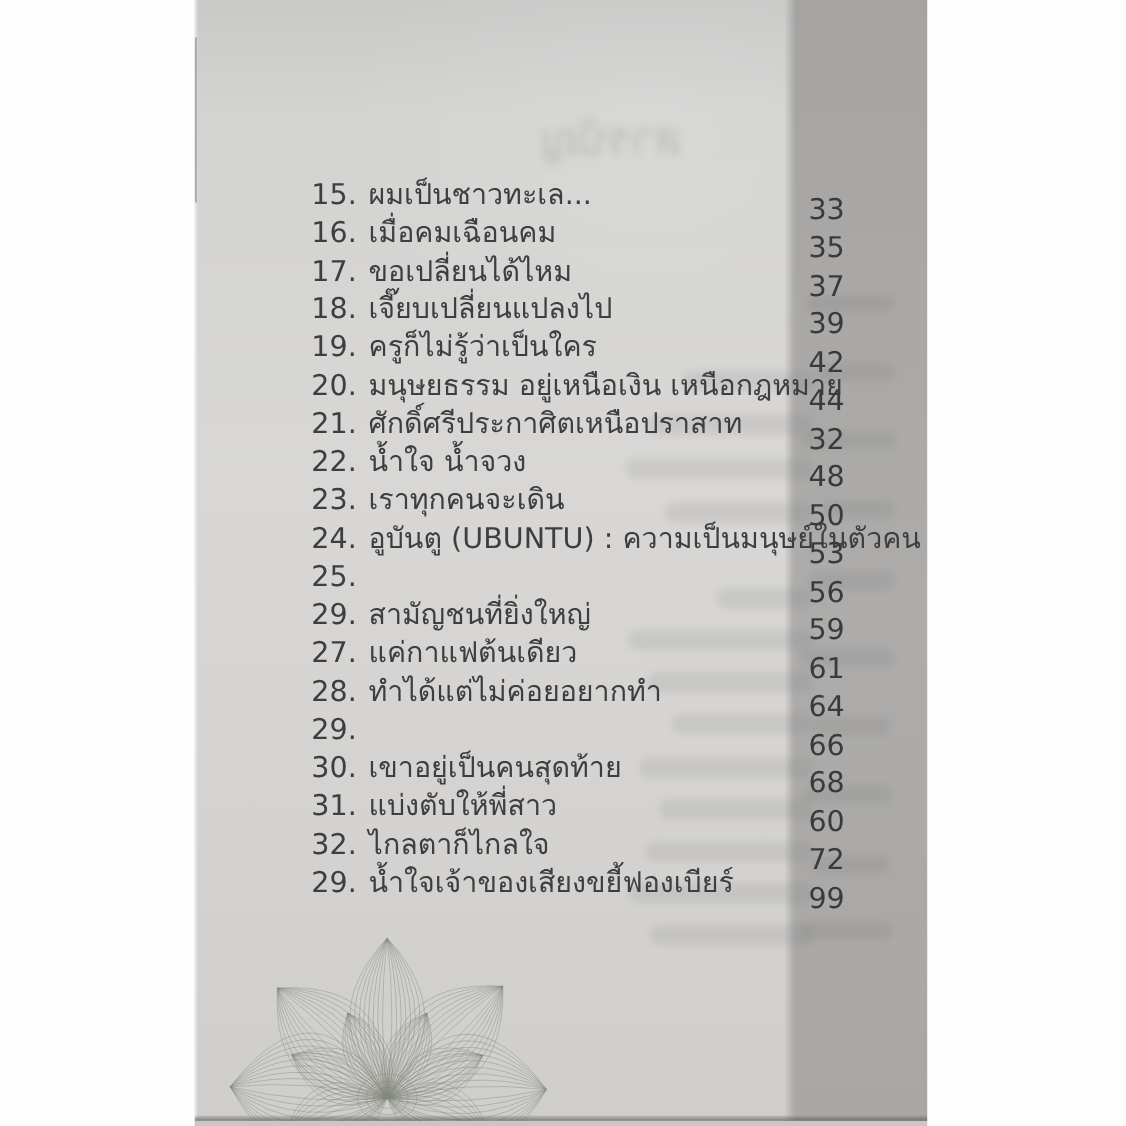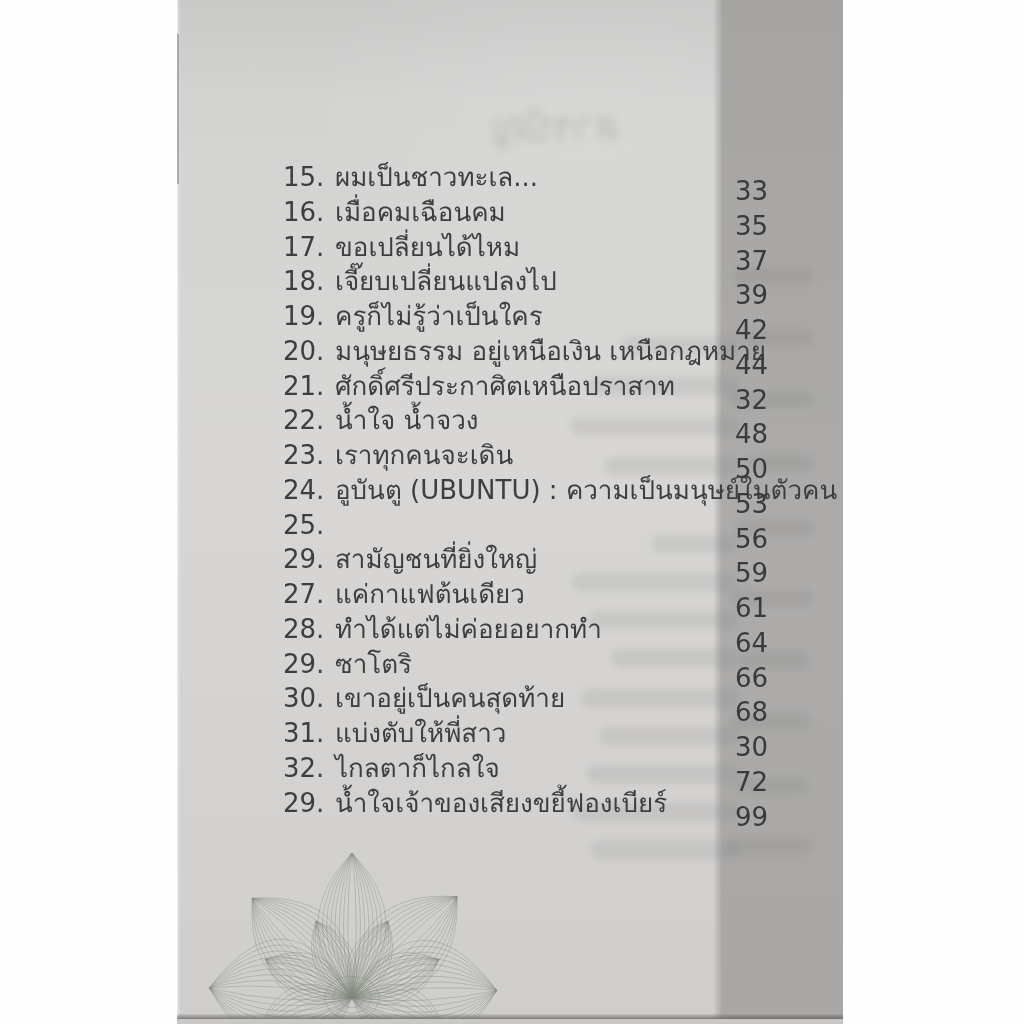--- a/index.html
+++ b/index.html
@@ -194,32 +194,31 @@
           <span class="toc-title">แค่กาแฟต้นเดียว</span>
           <span class="toc-page">61</span>
         </div>
         <div class="toc-row">
           <span class="toc-num">28.</span>
           <span class="toc-title">ทำได้แต่ไม่ค่อยอยากทำ</span>
           <span class="toc-page">64</span>
         </div>
         <div class="toc-row">
           <span class="toc-num">29.</span>
-          <span class="toc-title">ซาโตริ</span>
           <span class="toc-page">66</span>
         </div>
         <div class="toc-row">
           <span class="toc-num">30.</span>
           <span class="toc-title">เขาอยู่เป็นคนสุดท้าย</span>
           <span class="toc-page">68</span>
         </div>
         <div class="toc-row">
           <span class="toc-num">31.</span>
           <span class="toc-title">แบ่งตับให้พี่สาว</span>
-          <span class="toc-page">30</span>
+          <span class="toc-page">60</span>
         </div>
         <div class="toc-row">
           <span class="toc-num">32.</span>
           <span class="toc-title">ไกลตาก็ไกลใจ</span>
           <span class="toc-page">72</span>
         </div>
         <div class="toc-row">
           <span class="toc-num">29.</span>
           <span class="toc-title">น้ำใจเจ้าของเสียงขยี้ฟองเบียร์</span>
           <span class="toc-page">99</span>

